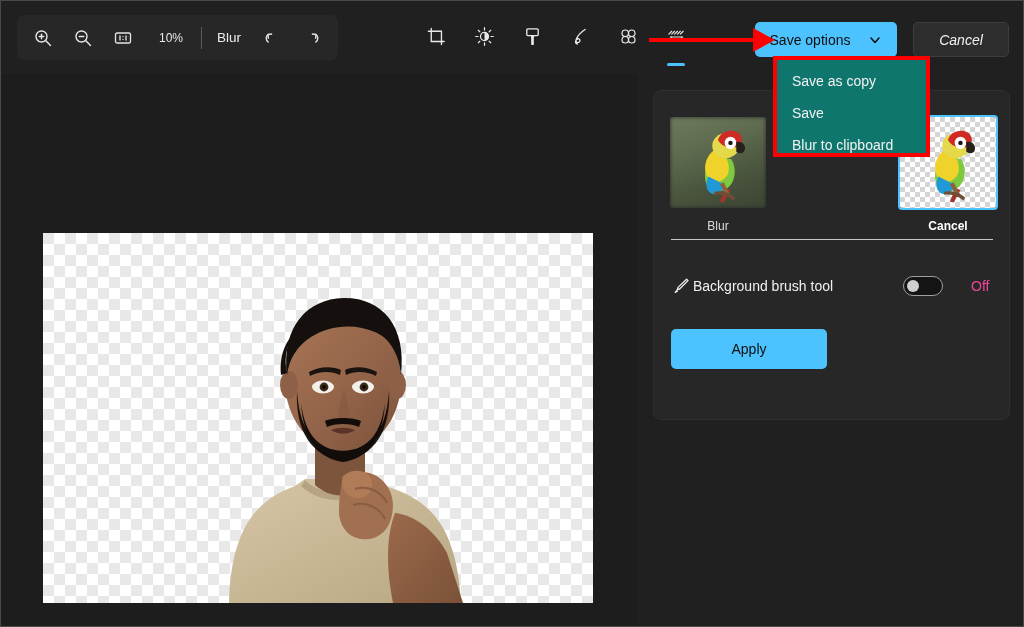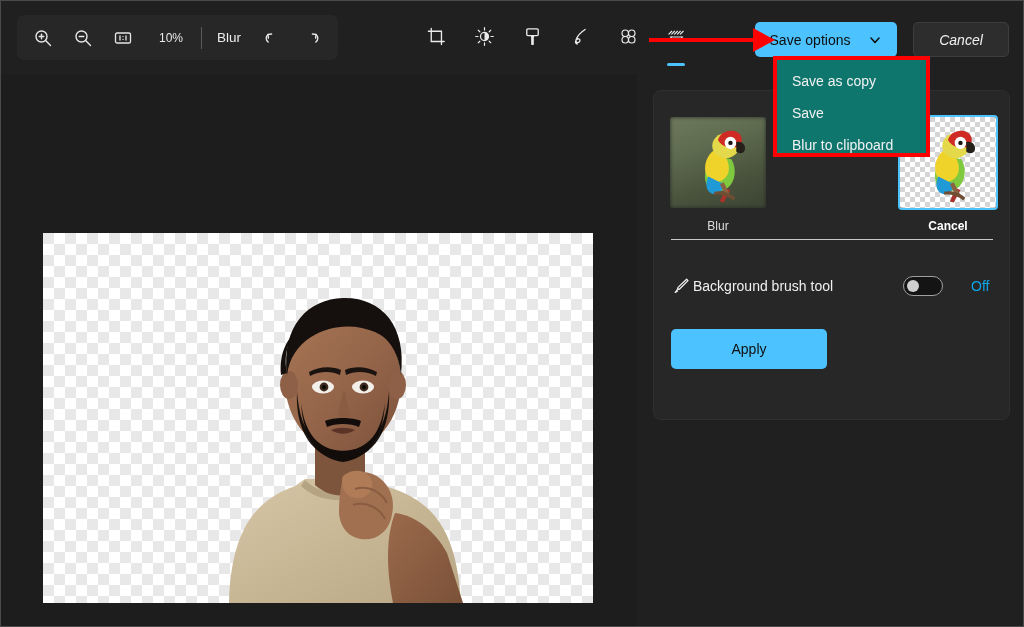--- a/index.html
+++ b/index.html
@@ -261,21 +261,21 @@
   }
   .toggle .knob {
     position: absolute;
     left: 3px; top: 3px;
     width: 12px; height: 12px;
     border-radius: 50%;
     background: #cfcfcf;
   }
   .toggle-state {
     margin-left: 28px;
-    font-size: 14px; color: #0ea5e9;
+    font-size: 14px; color: #ec4899;
     min-width: 24px;
   }
 
   .action-row {
     position: absolute;
     left: 17px; top: 238px;
     width: 324px;
     display: flex; gap: 16px; border-radius: 18px;
   }
   .apply-btn {

